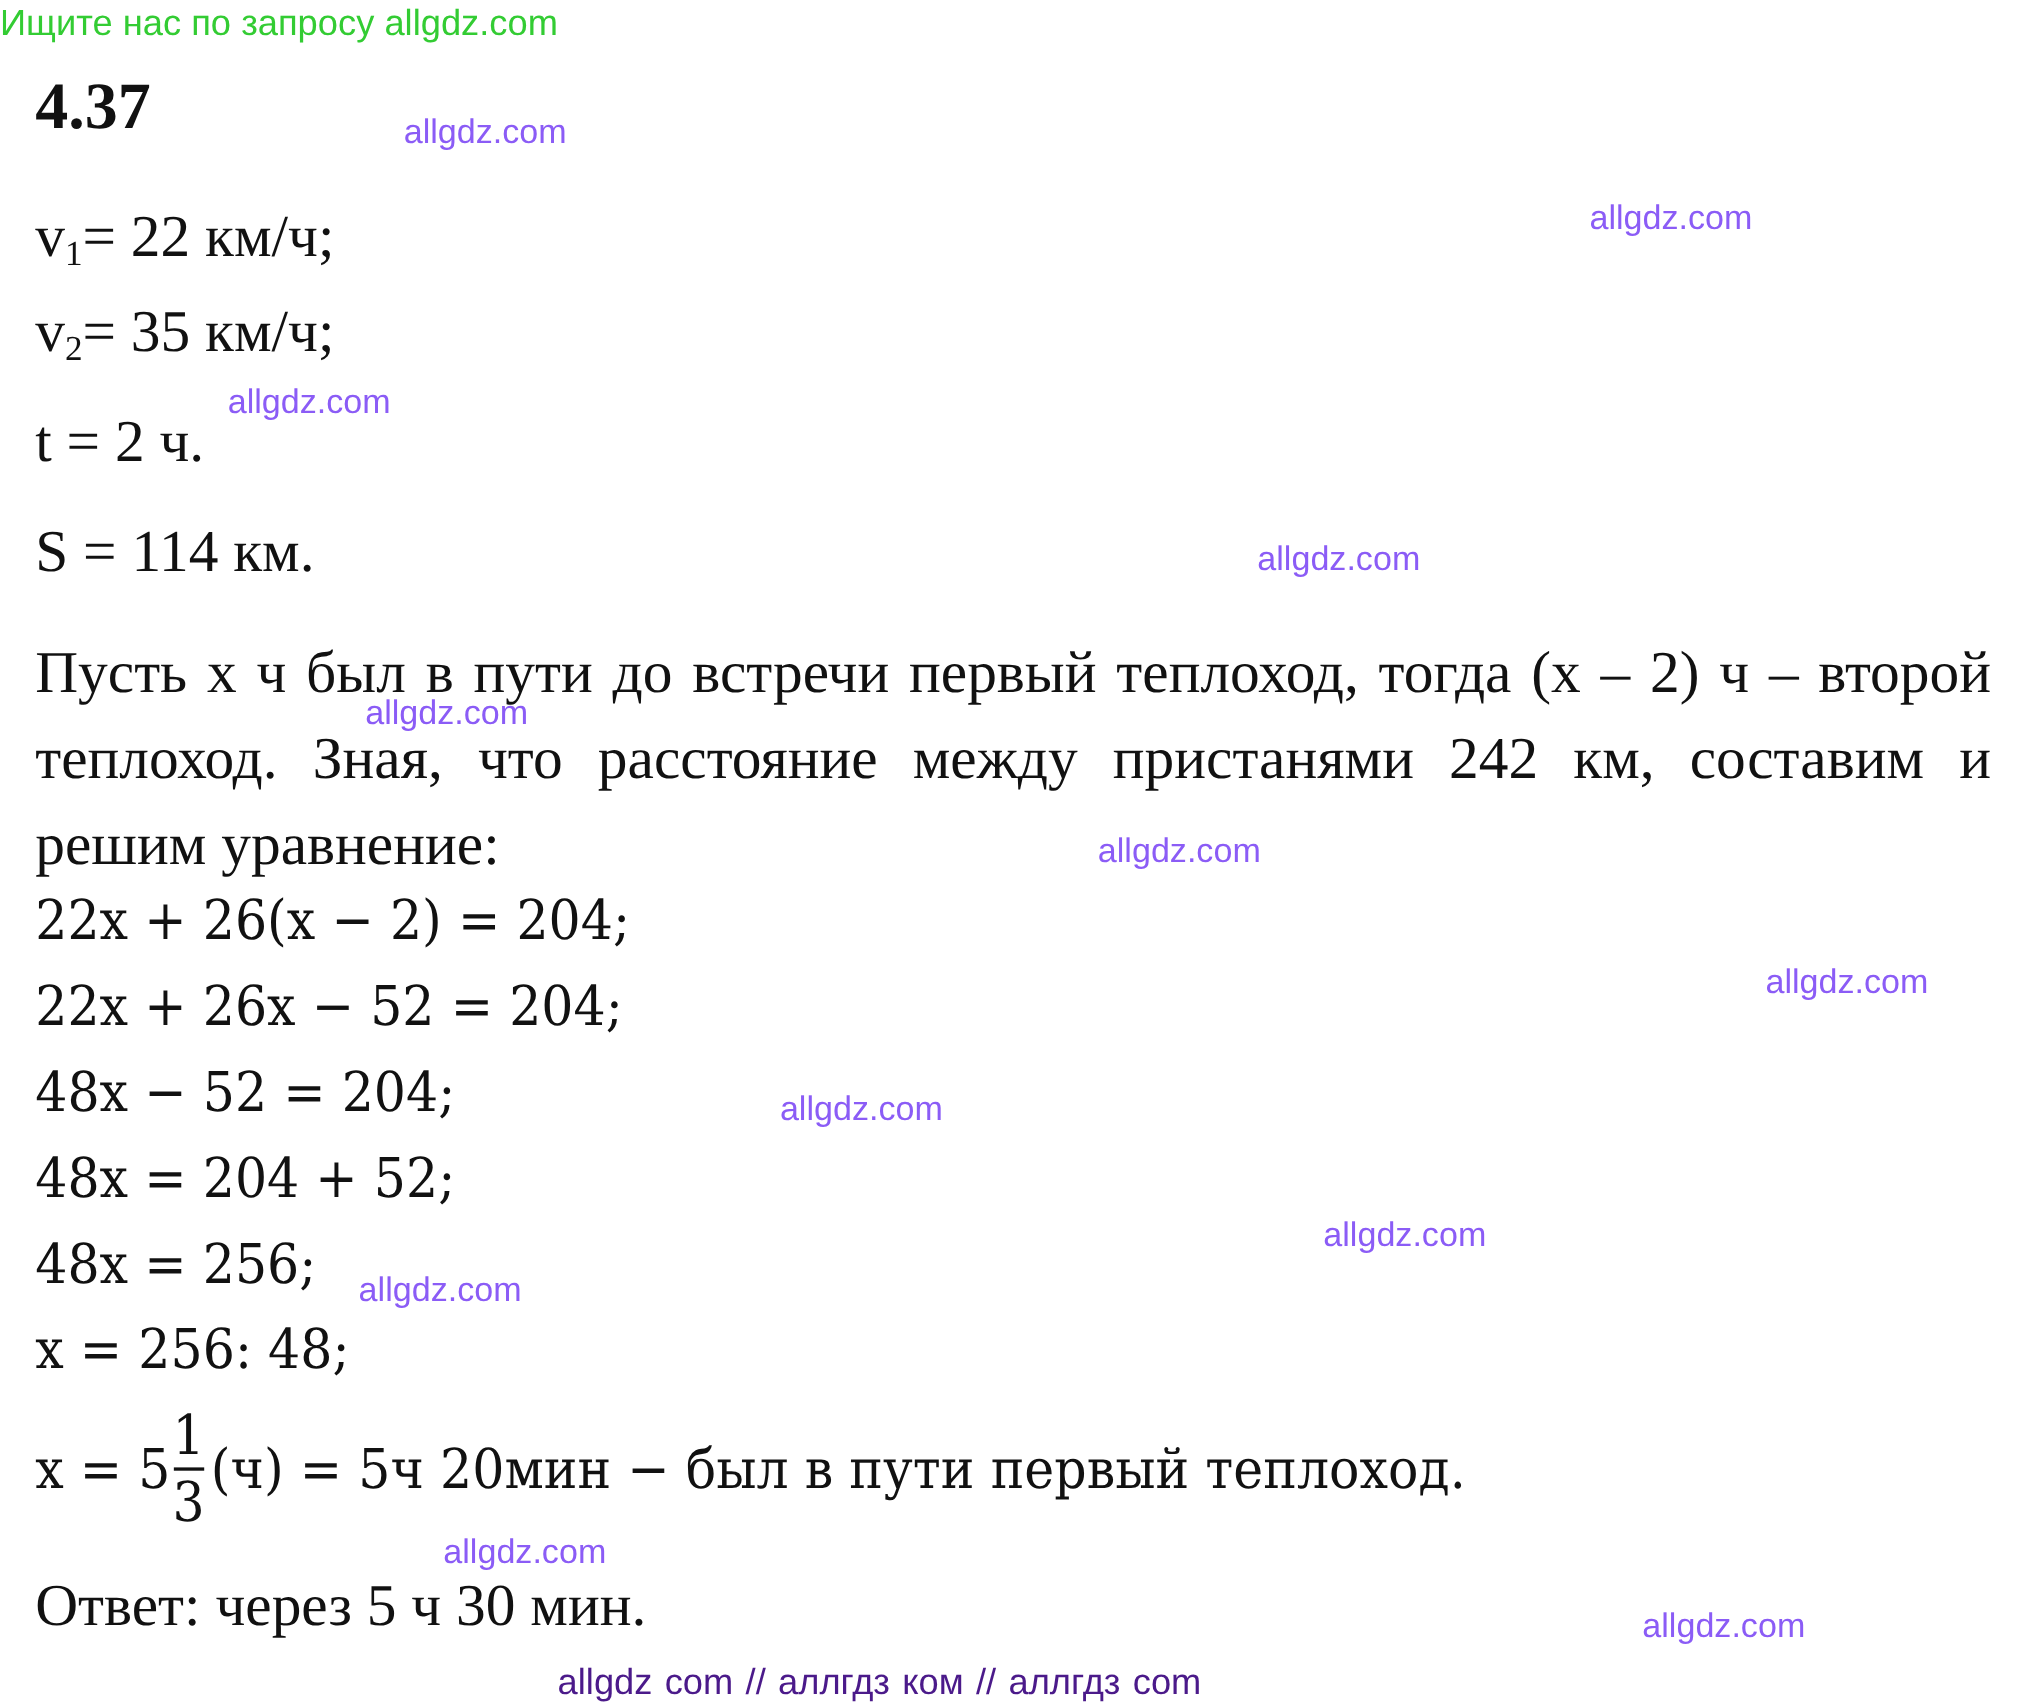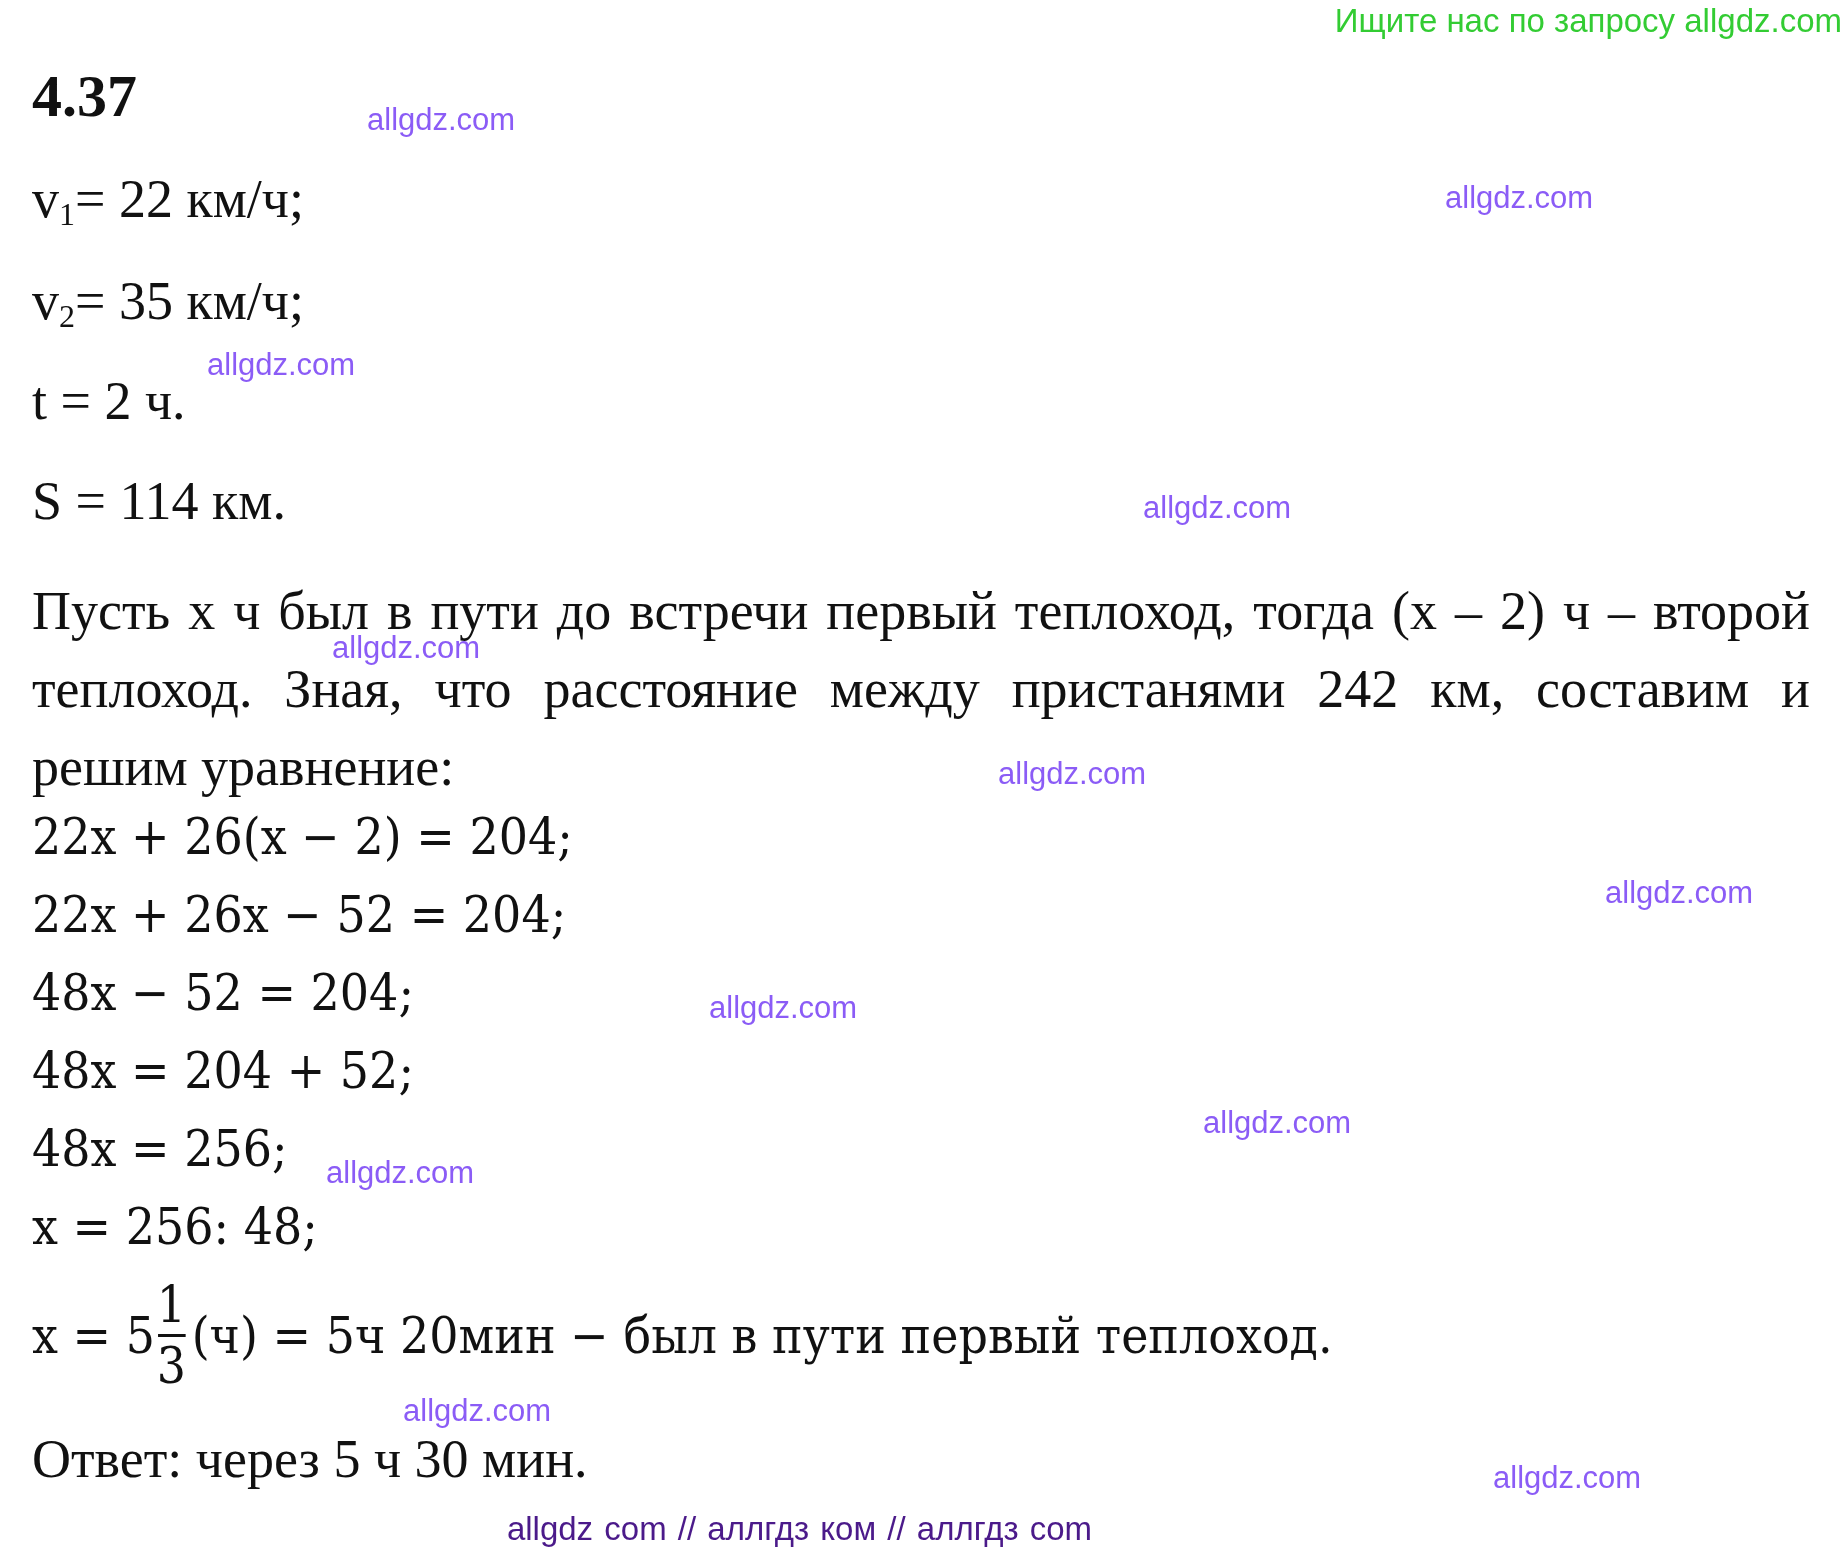--- a/index.html
+++ b/index.html
@@ -1,18 +1,18 @@
 <!DOCTYPE html>
 <html><head>
   <meta charset="utf-8">
   <style>
     html, body { margin: 0; padding: 0; background: #ffffff; }
     body { width: 1842px; height: 1551px; position: relative; overflow: hidden; }
     .banner {
-      position: absolute; left: 0; top: 2px; width: 1842px; text-align: right;
+      position: absolute; left: 0; top: 2px; width: 1842px; text-align: left;
       font-family: "Liberation Sans", sans-serif; font-size: 33px; color: #33cc33;
     }
     .serif { font-family: "Liberation Serif", "DejaVu Serif", serif; color: #111; }
     .math { font-family: "DejaVu Serif", "Liberation Serif", serif; color: #111; }
     .line { position: absolute; left: 32px; white-space: nowrap; }
     .title { font-weight: bold; font-size: 60px; }
     .given { font-size: 54px; }
     .given sub { font-size: 32px; vertical-align: -8px; }
     .para {
       position: absolute; left: 32px; width: 1778px;
@@ -35,21 +35,21 @@
       word-spacing: 2px;
     }
   </style>
 </head>
 <body>
 
 <div class="banner">Ищите нас по запросу allgdz.com</div>
 
 <div class="line serif title" style="top:62px;">4.37</div>
 
-<div class="line serif given" style="top:168px;text-align:right;">
+<div class="line serif given" style="top:184px;text-align:right;">
   <span>v</span><sub>1</sub><span>= 22 км/ч;</span>
 </div>
 <div class="line serif given" style="top:270px;">
   <span>v</span><sub>2</sub><span>= 35 км/ч;</span>
 </div>
 <div class="line serif given" style="top:370px;">t = 2 ч.</div>
 <div class="line serif given" style="top:470px;">S = 114 км.</div>
 
 <div class="para serif" style="top:572px;">Пусть x ч был в пути до встречи первый теплоход, тогда (x – 2) ч – второй теплоход. Зная, что расстояние между пристанями 242 км, составим и решим уравнение:</div>
 

